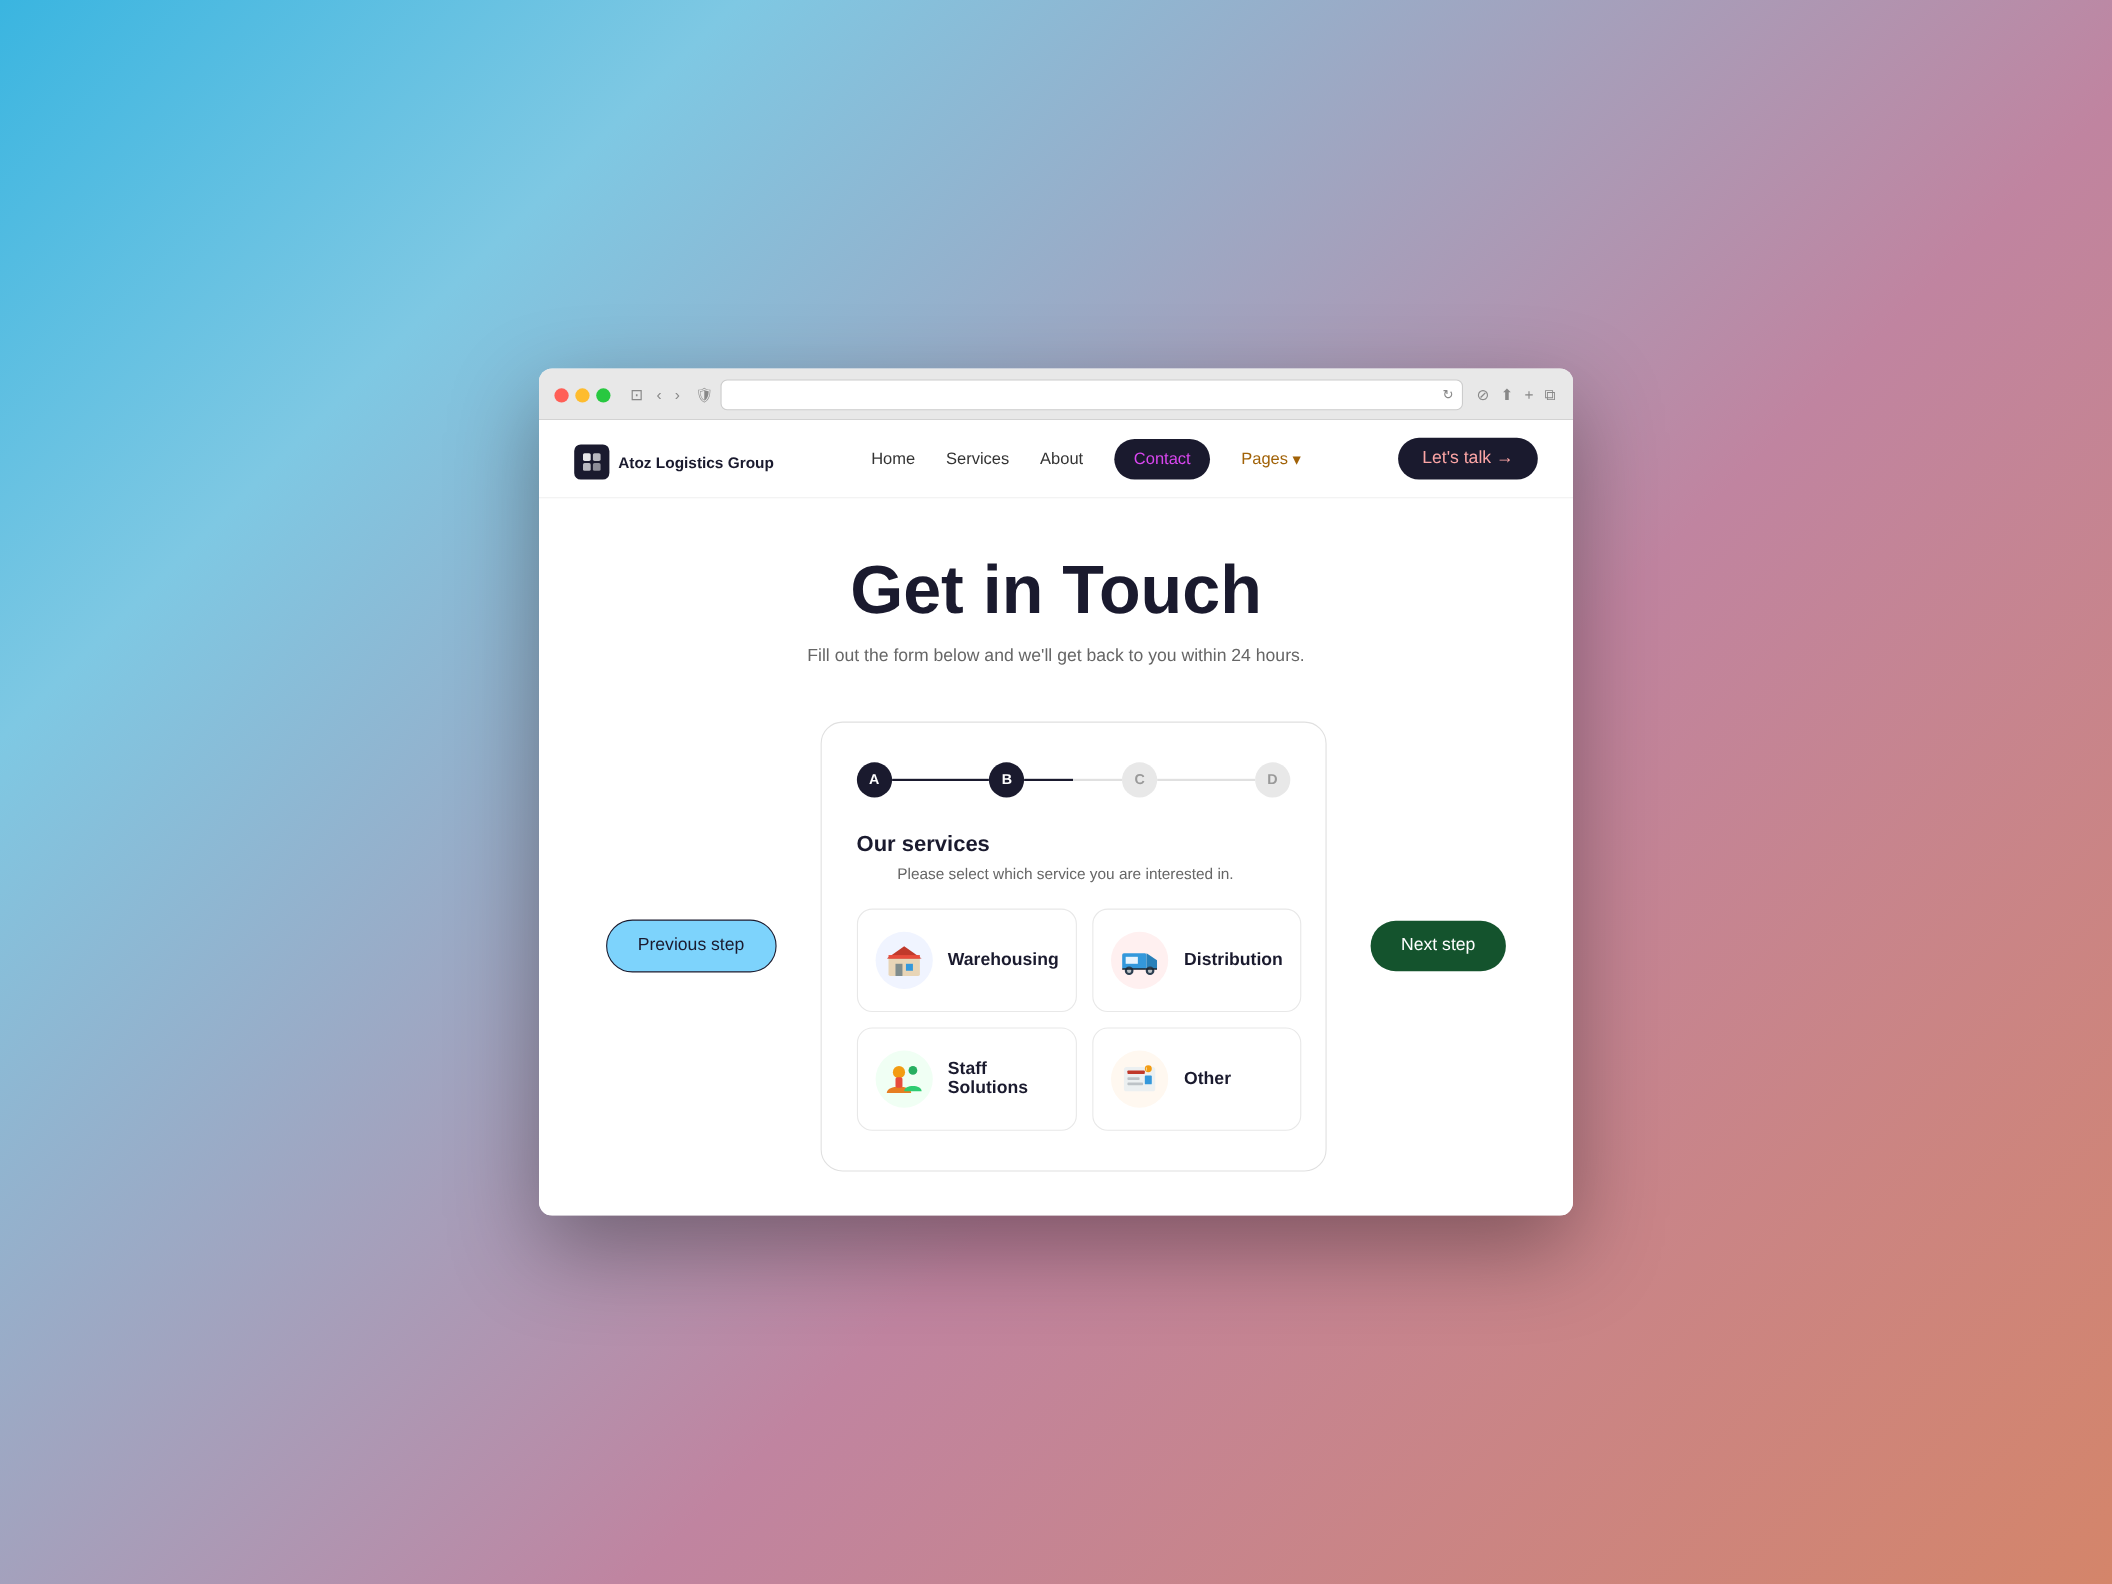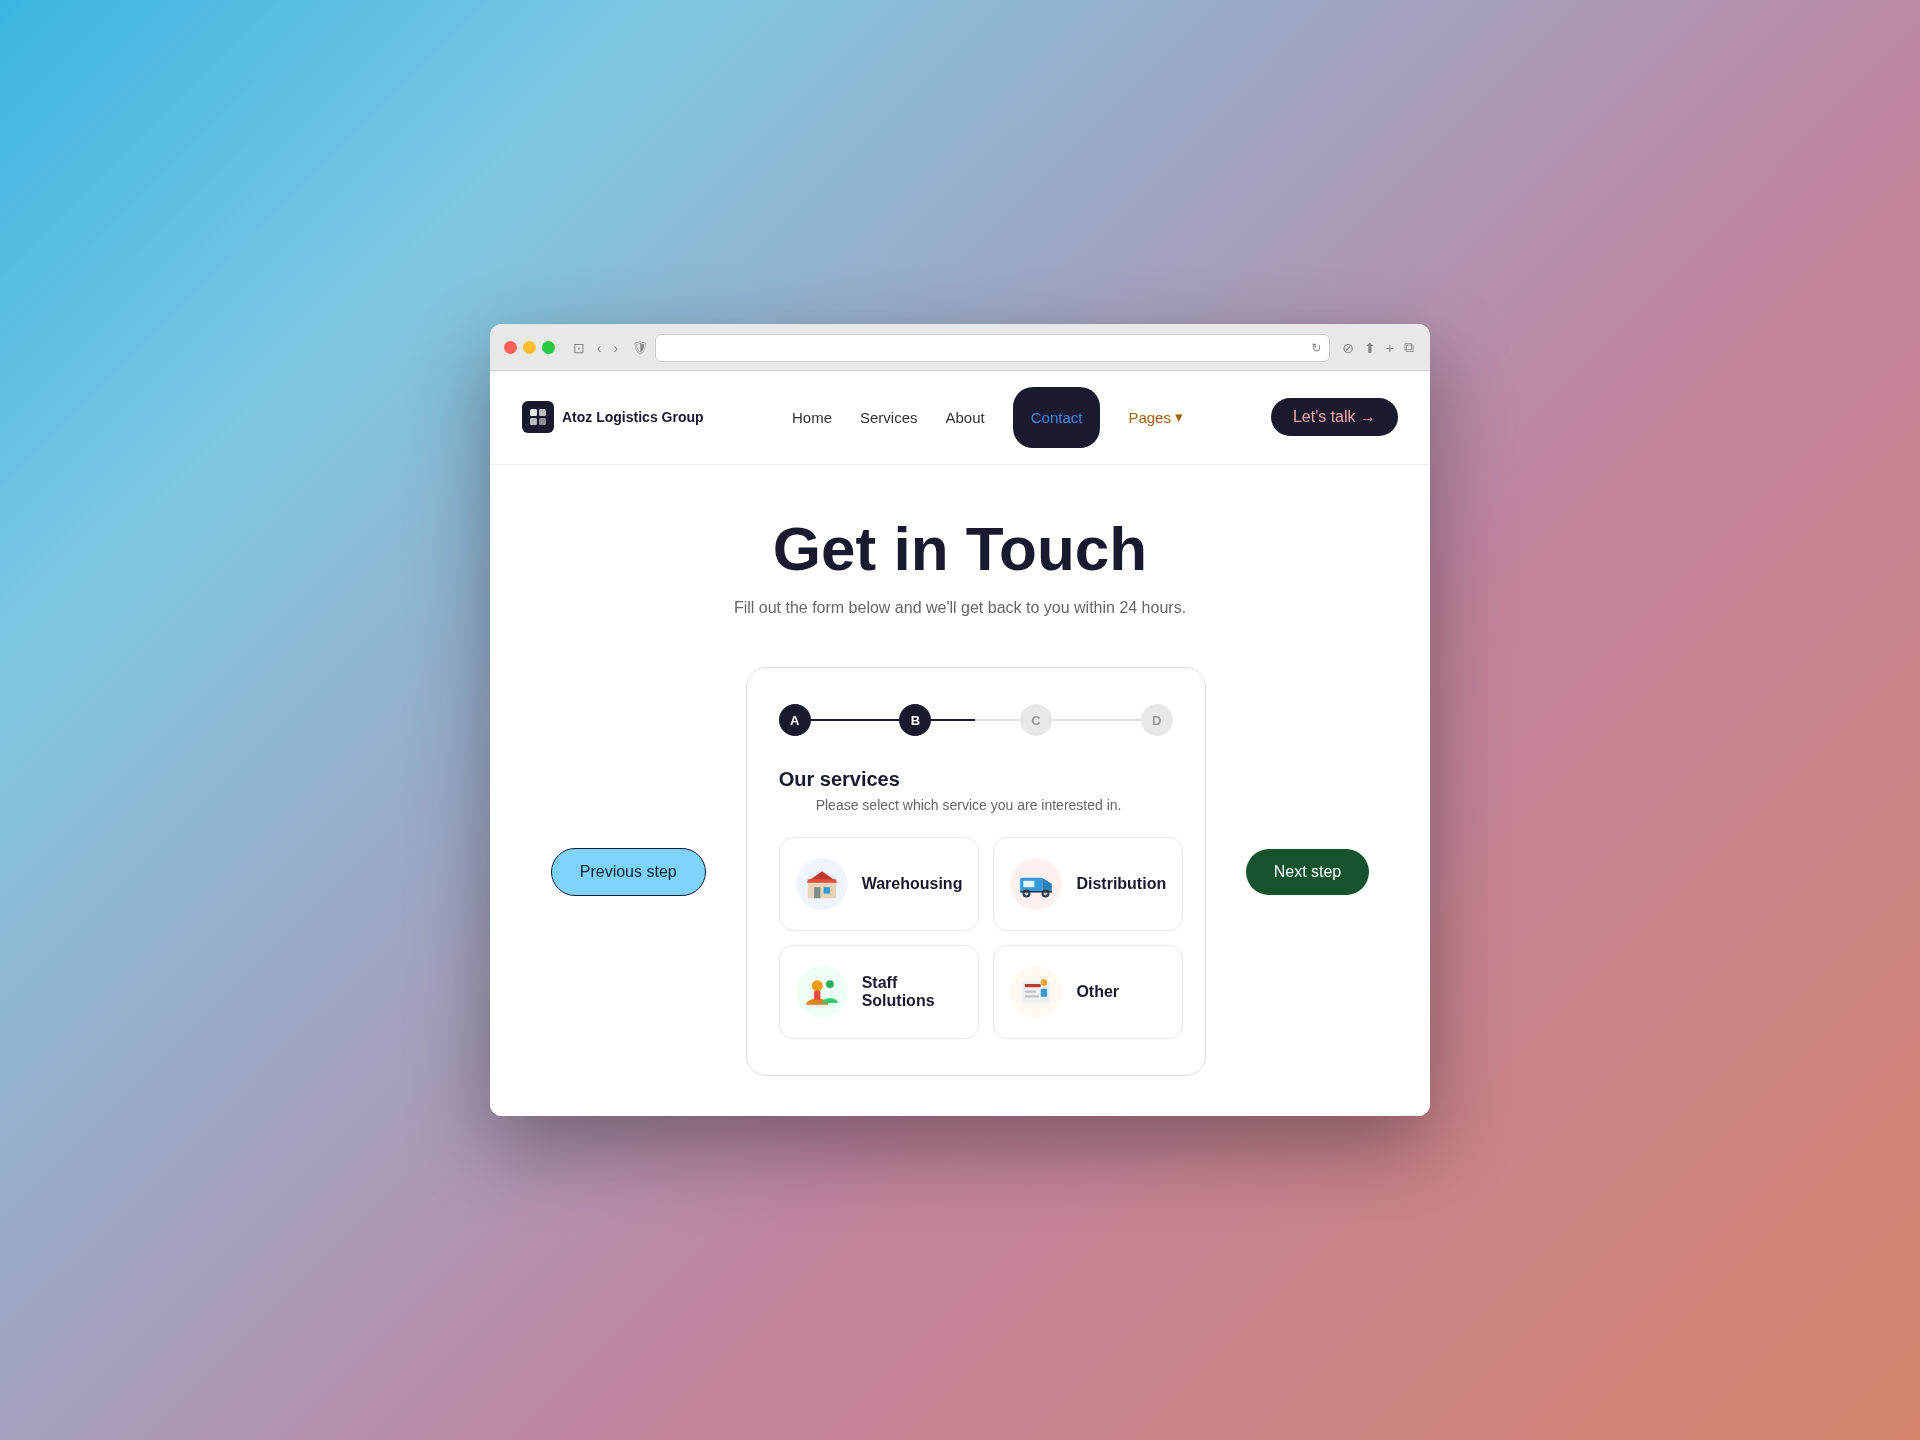--- a/index.html
+++ b/index.html
@@ -111,21 +111,21 @@
 
     
     .page-content {
       background: #fff;
       flex: 1;
     }
 
     
     .navbar {
       display: flex;
-      align-items: center;
+      align-items: flex-end;
       padding: 16px 32px;
       background: #fff;
       border-bottom: 1px solid #f0f0f0;
     }
 
     .logo-area {
       display: flex;
       align-items: center;
       gap: 8px;
       text-decoration: none;
@@ -158,22 +158,22 @@
 
     .nav-link {
       font-size: 15px;
       color: #333;
       text-decoration: none;
       font-weight: 400;
     }
 
     .nav-link-active {
       background: #1a1a2e;
-      color: #3b82f6;
-      padding: 22px 18px;
+      color: #d946ef;
+      padding: 10px 18px;
       border-radius: 20px;
       font-weight: 500;
       font-size: 15px;
     }
 
     .nav-pages {
       display: flex;
       align-items: center;
       gap: 4px;
       font-size: 15px;

